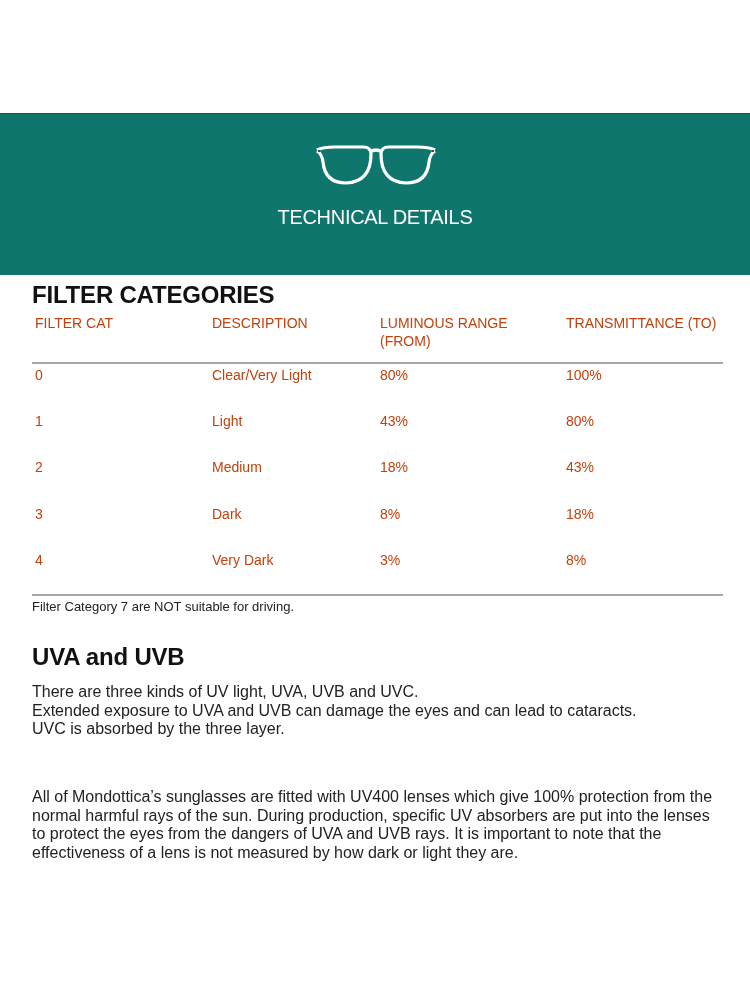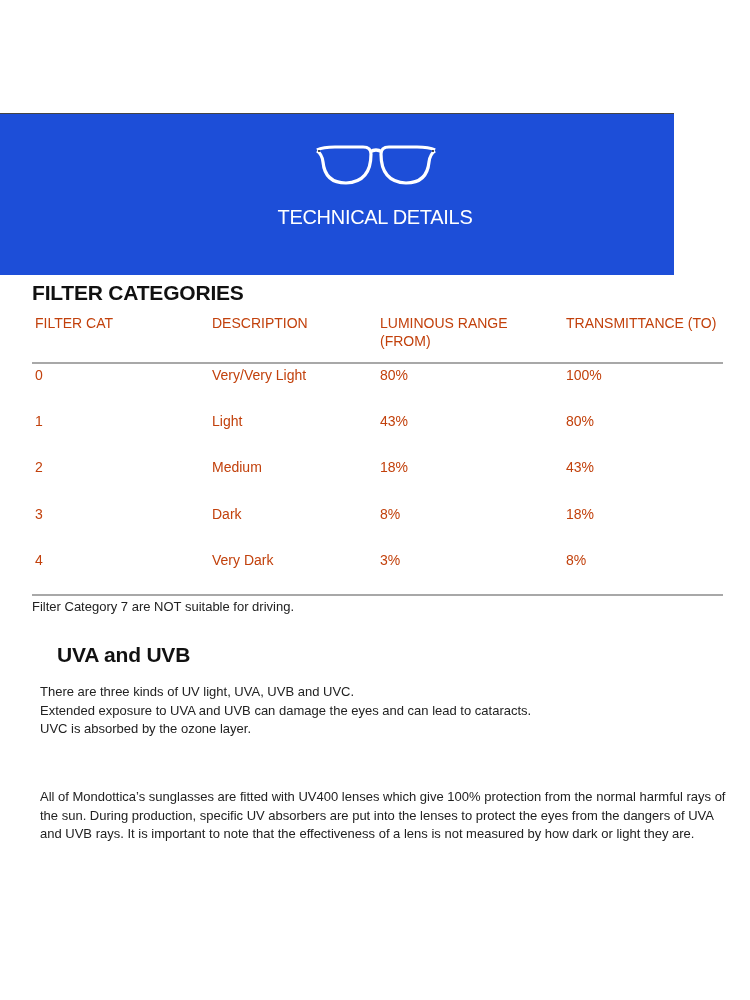--- a/index.html
+++ b/index.html
@@ -1,53 +1,53 @@
 <!DOCTYPE html>
 <html><head>
   <meta charset="utf-8">
   <style>
     * { margin: 0; padding: 0; box-sizing: border-box; }
     html, body { width: 750px; height: 1000px; background: #ffffff; overflow: hidden; }
     body { font-family: "Liberation Sans", "DejaVu Sans", sans-serif; color: #111; position: relative; }
 
     .hero {
-      position: absolute; left: 0; top: 113px; width: 674px; height: 162px;
-      background: #1d4ed8; border-top: 1px solid #444;
+      position: absolute; left: 0; top: 113px; width: 750px; height: 162px;
+      background: #0f766e; border-top: 1px solid #444;
     }
     .hero .glasses {
       position: absolute; left: 313px; top: 28px; width: 126px; height: 46px;
     }
     .hero .hero-title {
       position: absolute; left: 0; top: 92px; width: 750px; text-align: center;
       color: #fff; font-size: 20px; letter-spacing: -0.3px; font-weight: normal;
     }
 
     .section-title {
-      position: absolute; left: 32px; font-size: 21px; font-weight: bold; color: #111;
+      position: absolute; left: 32px; font-size: 24px; font-weight: bold; color: #111;
       letter-spacing: -0.2px;
     }
     #filter-title { top: 281px; }
 
     .tbl { position: absolute; left: 0; top: 0; width: 750px; }
     .th, .td { position: absolute; font-size: 14px; color: #c2410c; line-height: 18px; }
     .th { top: 314px; text-transform: uppercase; }
     .col0 { left: 35px; }
     .col1 { left: 212px; }
     .col2 { left: 380px; width: 160px; }
     .col3 { left: 566px; }
 
     .rule { position: absolute; left: 32px; width: 691px; height: 2px; background: #a8a8a8; }
     #rule-top { top: 362px; }
     #rule-bottom { top: 594px; }
 
     .note { position: absolute; left: 32px; top: 599px; font-size: 13px; color: #222; }
 
-    #uv-title { top: 643px; font-size: 21px; margin-left: 25px; }
+    #uv-title { top: 643px; font-size: 24px; }
 
-    .para { position: absolute; left: 40px; width: 690px; font-size: 13px; line-height: 18.5px; color: #222; }
+    .para { position: absolute; left: 32px; width: 690px; font-size: 16px; line-height: 18.5px; color: #222; }
     #para1 { top: 683px; }
     #para2 { top: 756px; margin-top: 32px; }
     .para .line { display: block; }
   </style>
 </head>
 <body>
 
 <div class="hero">
   <svg class="glasses" viewBox="0 0 126 46">
     <g fill="none" stroke="#ffffff" stroke-width="3.2">
@@ -69,21 +69,21 @@
   <div class="th col2">
     <span style="display:block">LUMINOUS RANGE</span>
     <span style="display:block">(FROM)</span>
   </div>
   <div class="th col3">TRANSMITTANCE (TO)</div>
 
   <div class="rule" id="rule-top"></div>
 
   <div>
     <div class="td col0" style="top:366px">0</div>
-    <div class="td col1" style="top:366px">Very/Very Light</div>
+    <div class="td col1" style="top:366px">Clear/Very Light</div>
     <div class="td col2" style="top:366px">80%</div>
     <div class="td col3" style="top:366px">100%</div>
   </div>
   <div>
     <div class="td col0" style="top:412px">1</div>
     <div class="td col1" style="top:412px">Light</div>
     <div class="td col2" style="top:412px">43%</div>
     <div class="td col3" style="top:412px">80%</div>
   </div>
   <div>
@@ -108,16 +108,16 @@
   <div class="rule" id="rule-bottom"></div>
 </div>
 
 <div class="note">Filter Category 7 are NOT suitable for driving.</div>
 
 <div class="section-title" id="uv-title">UVA and UVB</div>
 
 <div class="para" id="para1">
   <span class="line">There are three kinds of UV light, UVA, UVB and UVC.</span>
   <span class="line">Extended exposure to UVA and UVB can damage the eyes and can lead to cataracts.</span>
-  <span class="line">UVC is absorbed by the ozone layer.</span>
+  <span class="line">UVC is absorbed by the three layer.</span>
 </div>
 
 <div class="para" id="para2">All of Mondottica’s sunglasses are fitted with UV400 lenses which give 100% protection from the normal harmful rays of the sun. During production, specific UV absorbers are put into the lenses to protect the eyes from the dangers of UVA and UVB rays. It is important to note that the effectiveness of a lens is not measured by how dark or light they are.</div>
 
 </body></html>

